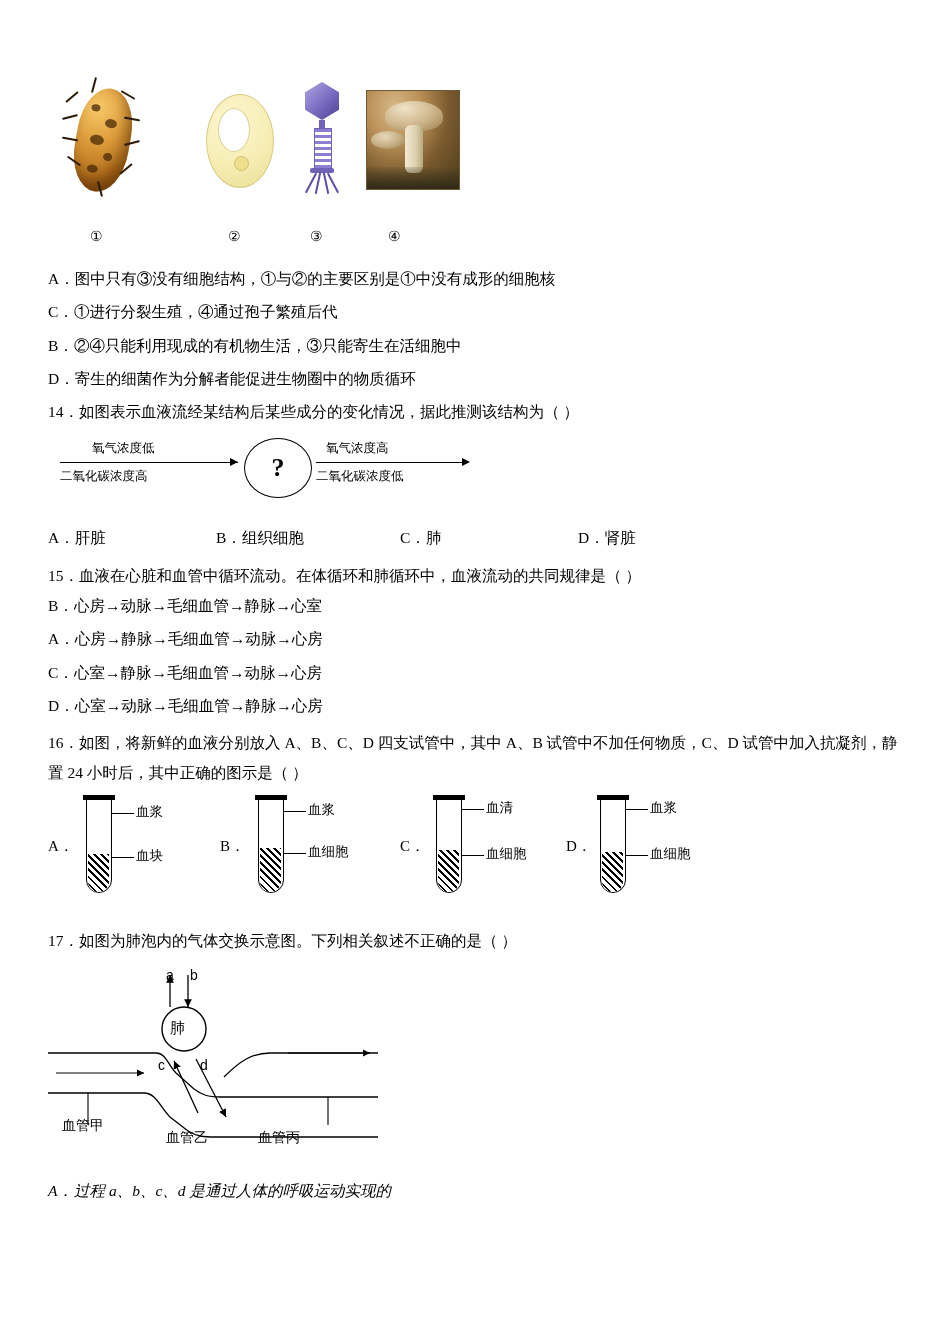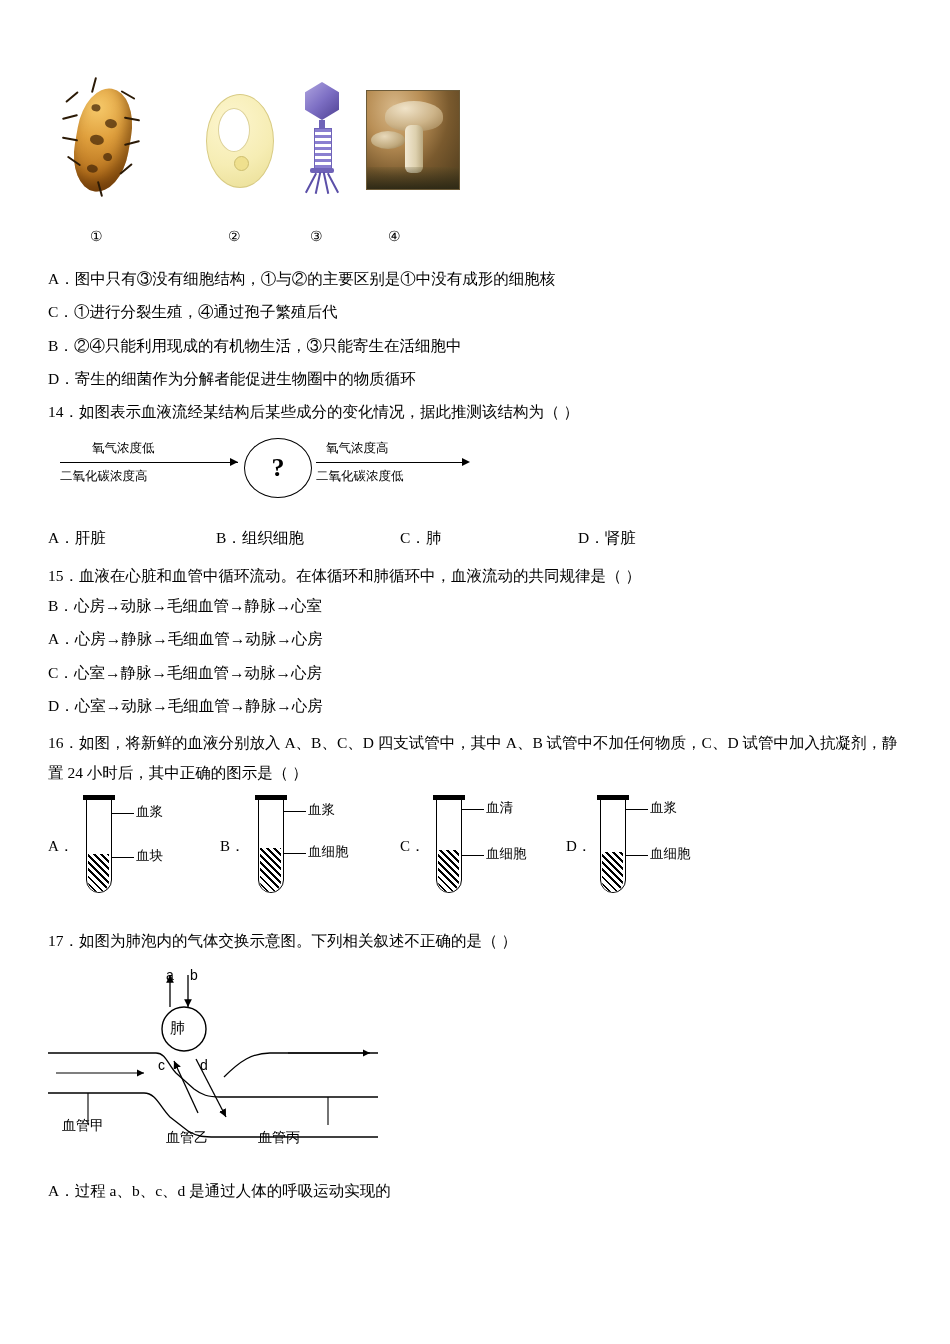--- a/index.html
+++ b/index.html
@@ -514,18 +514,18 @@
       <div class="lbl" style="left:142px; top:6px;">b</div>
       <div class="lbl" style="left:110px; top:96px;">c</div>
       <div class="lbl" style="left:152px; top:96px;">d</div>
       <div class="lbl" style="left:122px; top:58px; font-size:15px;">肺</div>
 
       <div class="lbl" style="left:14px; top:156px;">血管甲</div>
       <div class="lbl" style="left:118px; top:168px;">血管乙</div>
       <div class="lbl" style="left:210px; top:168px;">血管丙</div>
     </div>
 
-    <div class="opt" style="margin-top:18px;">
+    <div class="opt" style="margin-top:18px;font-style:italic;">
       <span class="lab">A．</span><span>过程 a、b、c、d 是通过人体的呼吸运动实现的</span>
     </div>
 
   </div>
 </div>
 
 </body></html>

